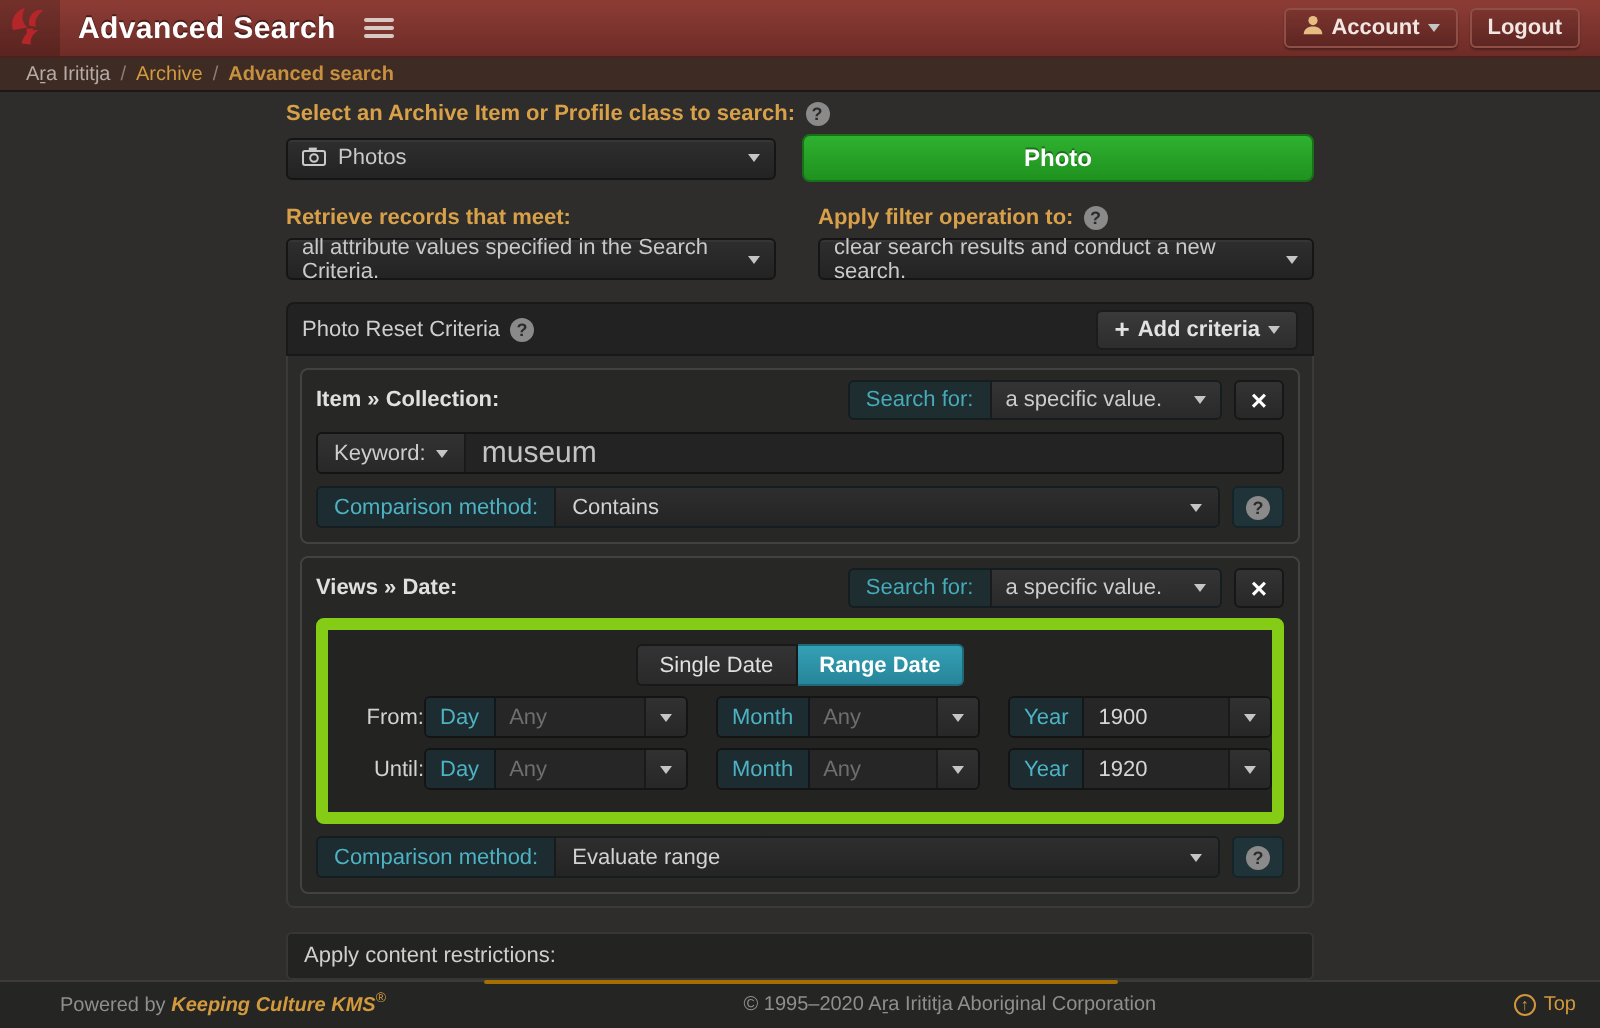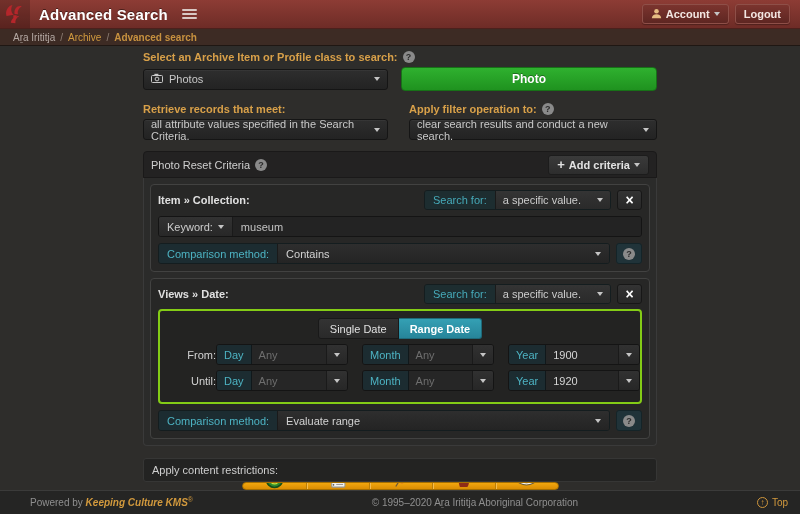--- a/index.html
+++ b/index.html
@@ -79,31 +79,31 @@
   .sfor-val{ background:linear-gradient(#343434,#2a2a2a); color:#cccccc; display:flex; align-items:center;
     gap:16px; padding:0 7px; border-left:1px solid #1a1a1a; cursor:pointer;}
   .btn-x{ width:25px; height:20px; margin-left:6px; display:flex; align-items:center; justify-content:center;
     background:linear-gradient(#333,#282828); border:1px solid #171717; border-radius:3px;
     color:#fff; font-weight:bold; cursor:pointer;}
   .btn-x::after{ content:"×"; font-size:14px; line-height:1;}
   .kw-row{ display:flex; height:21px; margin:1px 7px 6px; border:1px solid #141414; border-radius:3px; overflow:hidden;}
   .kw-btn{ display:flex; align-items:center; gap:5px; padding:0 8px; background:linear-gradient(#323232,#282828);
     color:#cdcdcd; cursor:pointer; border-right:1px solid #1a1a1a;}
   .kw-input{ flex:1; background:#232323; border:none; outline:none; color:#c3c3c3;
-    font-family:"Liberation Sans",sans-serif; font-size:11px; padding:0 8px;}
+    font-family:"Liberation Sans",sans-serif; font-size:15px; padding:0 8px;}
   .cmp-row{ display:flex; align-items:center; margin:0 7px 7px;}
   .cmp-group{ display:flex; flex:1; height:21px; border:1px solid #141d1f; border-radius:3px; overflow:hidden;}
   .cmp-label{ background:#1c2c31; color:#4db3c3; display:flex; align-items:center; padding:0 8px;}
   .cmp-val{ flex:1; background:linear-gradient(#2e2e2e,#242424); color:#d2d2d2; display:flex; align-items:center;
     gap:5px; padding:0 8px; cursor:pointer; border-left:1px solid #1a1a1a;}
   .cmp-val .caret{ margin-left:auto;}
   .btn-q{ width:26px; height:21px; margin-left:6px; display:flex; align-items:center; justify-content:center;
     background:#203339; border:1px solid #142428; border-radius:3px; cursor:pointer;}
   
-  .date-panel{ margin:0 7px 6px; background:#232322; border:2px solid #84cc16; border-radius:4px; padding:5px 0 6px;}
+  .date-panel{ margin:0 7px 6px; background:#232322; border:6px solid #84cc16; border-radius:4px; padding:5px 0 6px;}
   .tabs{ display:flex; justify-content:center; margin:2px 0 4px;}
   .tab{ height:21px; display:flex; align-items:center; padding:0 11px; cursor:pointer; font-size:11px;}
   .tab-off{ background:linear-gradient(#333,#2a2a2a); color:#e0e0e0; border:1px solid #191919; border-radius:3px 0 0 3px;}
   .tab-on{ background:linear-gradient(#34a0b4,#27859a); color:#fff; border:1px solid #1e6a7a; border-left:none; border-radius:0 3px 3px 0; font-weight:bold;}
   .drow{ display:flex; align-items:center; margin:5px 0 5px 12px;text-align:right;}
   .drow-label{ width:44px; color:#d2d2d2;}
   .dgroups{ display:flex; gap:14px;}
   .dgroup{ width:132px; height:21px; display:flex; border:1px solid #141414; border-radius:3px; overflow:hidden; cursor:pointer; background:#262626;}
   .dg-label{ background:#1c2c31; color:#4db3c3; display:flex; align-items:center; padding:0 7px; border-right:1px solid #10181b;}
   .dg-val{ flex:1; display:flex; align-items:center; padding:0 7px; color:#6e6e6e;}

